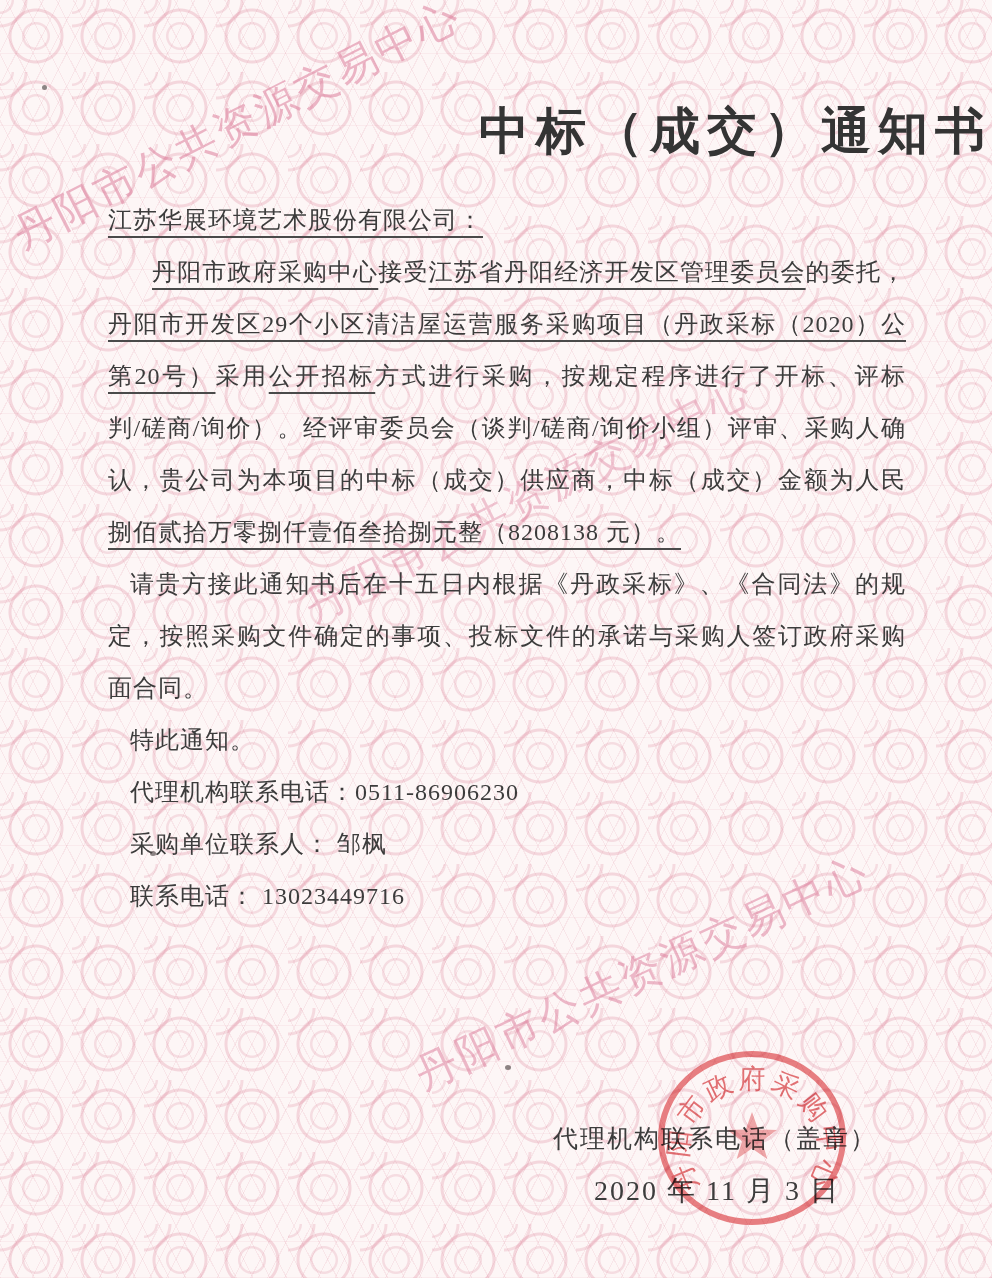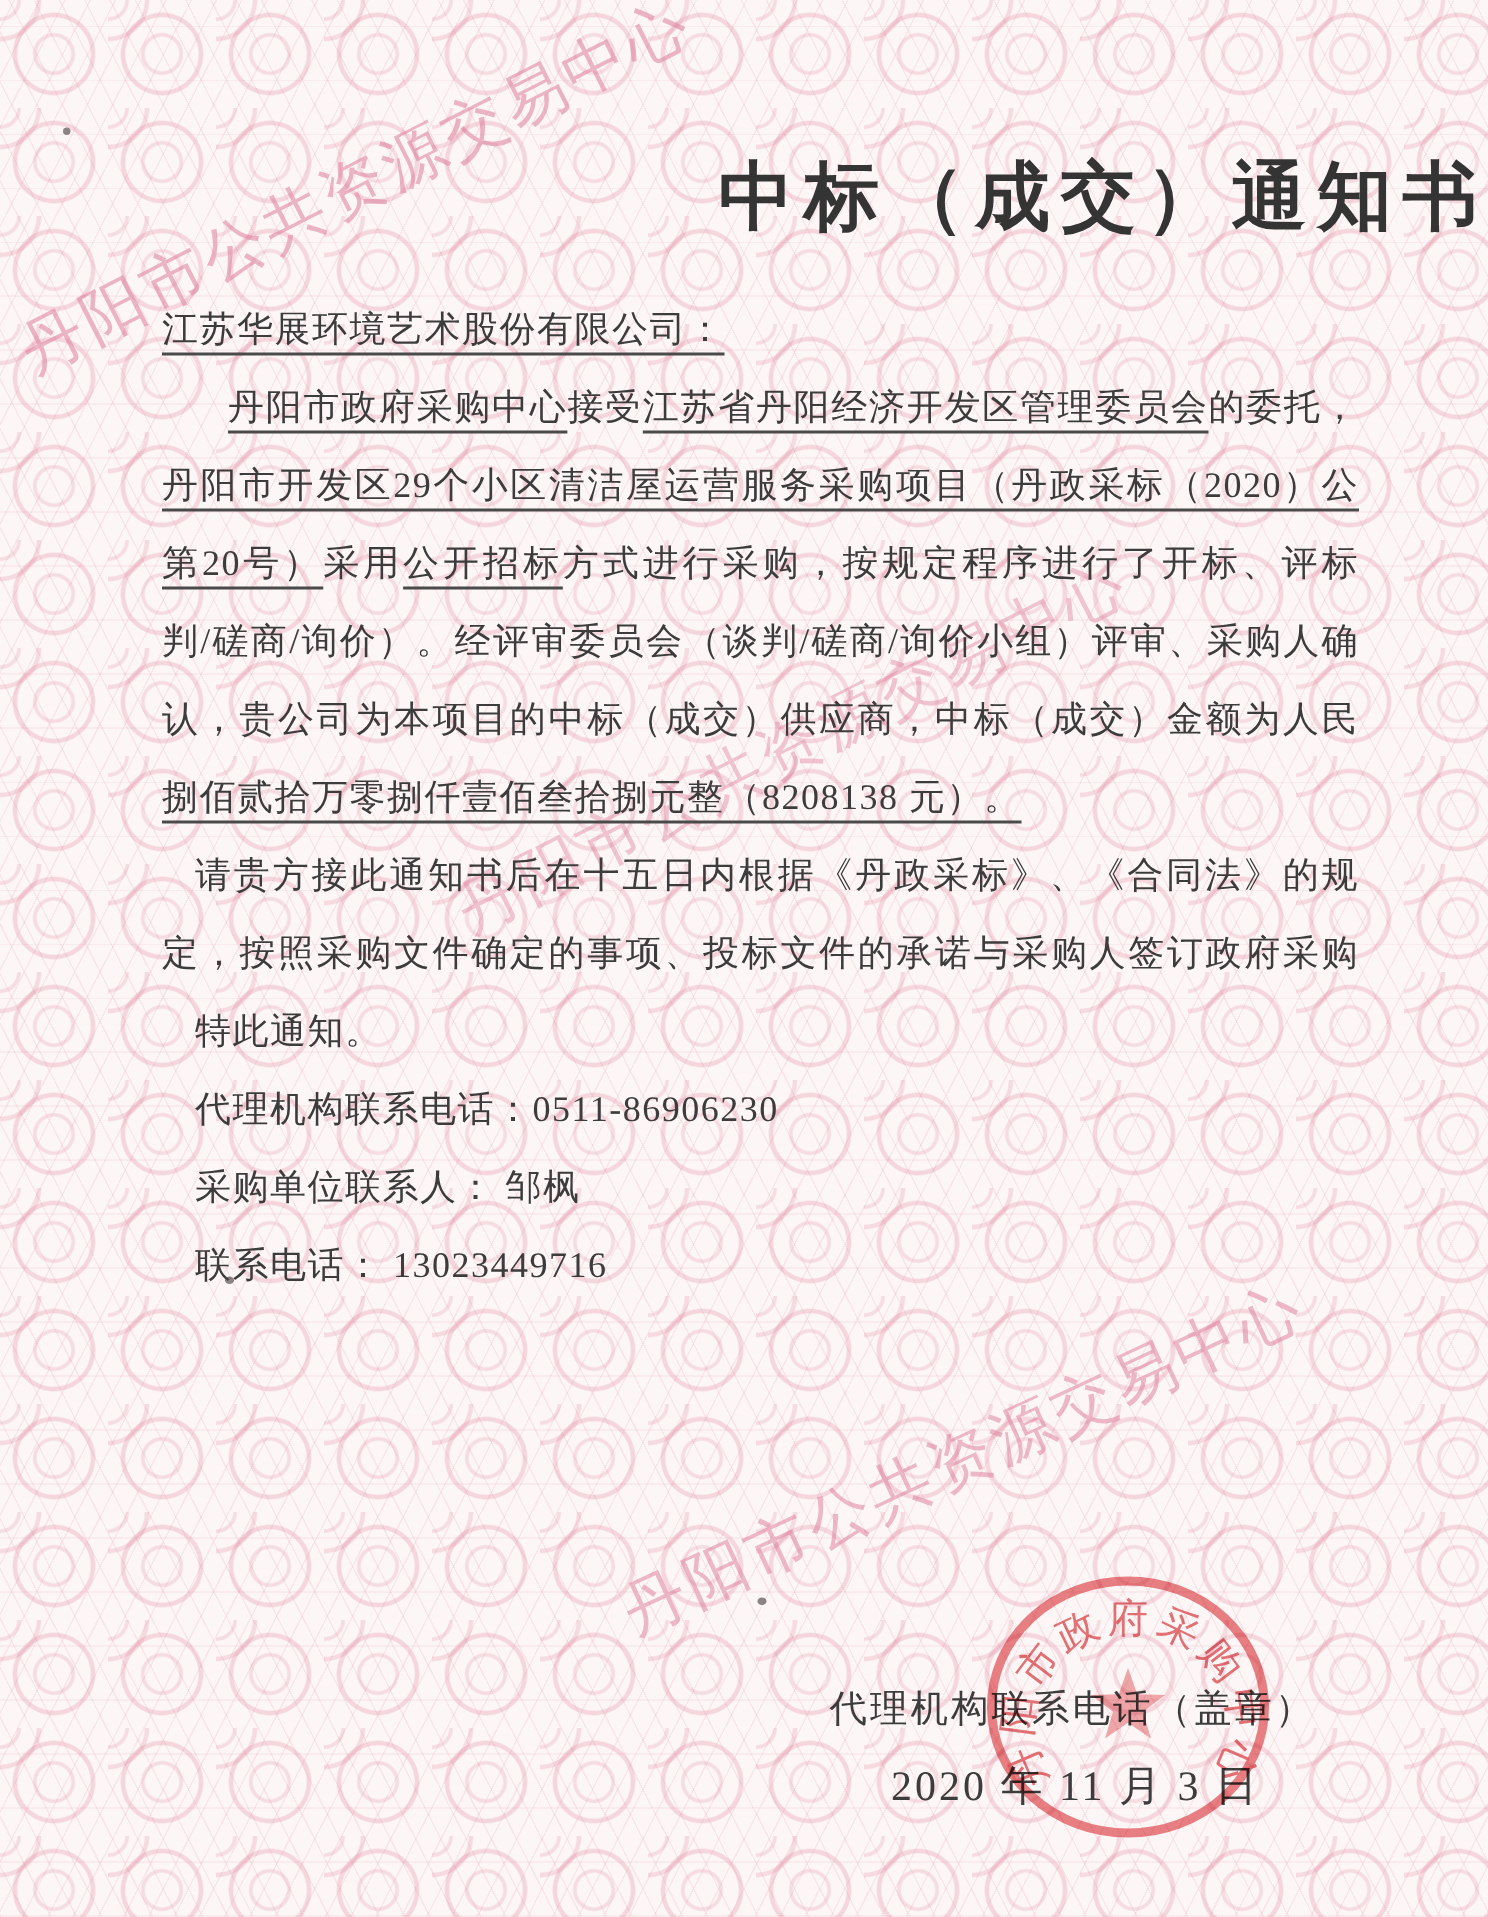--- a/index.html
+++ b/index.html
@@ -86,20 +86,21 @@
   <div class="body-lines">
     <div class="line"><span class="u">江苏华展环境艺术股份有限公司：</span></div>
     <div class="line ind-lg full"><span class="u">丹阳市政府采购中心</span><span>接受</span><span class="u">江苏省丹阳经济开发区管理委员会</span><span>的委托，</span></div>
     <div class="line full"><span class="u">丹阳市开发区29个小区清洁屋运营服务采购项目（丹政采标（2020）公字</span></div>
     <div class="line full"><span class="u">第20号）</span><span>采用</span><span class="u">公开招标</span><span>方式进行采购，按规定程序进行了开标、评标（谈</span></div>
     <div class="line full"><span>判/磋商/询价）。经评审委员会（谈判/磋商/询价小组）评审、采购人确</span></div>
     <div class="line full"><span>认，贵公司为本项目的中标（成交）供应商，中标（成交）金额为人民币：</span></div>
     <div class="line"><span class="u">捌佰贰拾万零捌仟壹佰叁拾捌元整（8208138 元）。</span></div>
     <div class="line ind-sm full"><span>请贵方接此通知书后在十五日内根据《丹政采标》、《合同法》的规</span></div>
     <div class="line full"><span>定，按照采购文件确定的事项、投标文件的承诺与采购人签订政府采购书</span></div>
+    <div class="line"><span>面合同。</span></div>
     <div class="line ind-sm"><span>特此通知。</span></div>
     <div class="line ind-sm"><span>代理机构联系电话：0511-86906230</span></div>
     <div class="line ind-sm"><span>采购单位联系人：  邹枫</span></div>
     <div class="line ind-sm"><span>联系电话：  13023449716</span></div>
   </div>
 
   <div class="sig-org">代理机构联系电话（盖章）</div>
   <div class="sig-date">2020 年 11 月 3 日</div>
 
   <svg class="seal" width="200" height="186" viewBox="0 0 200 186">

